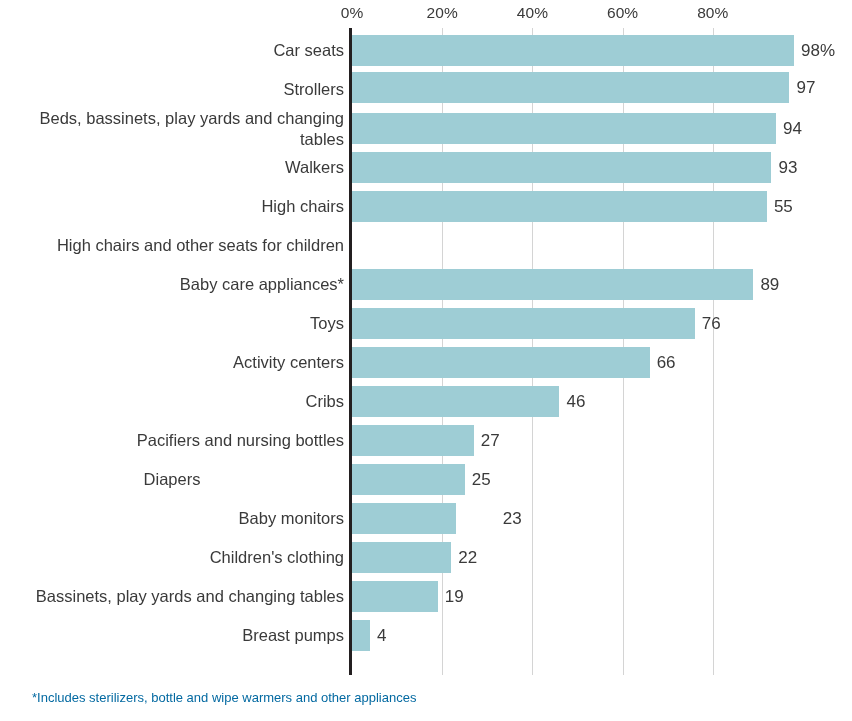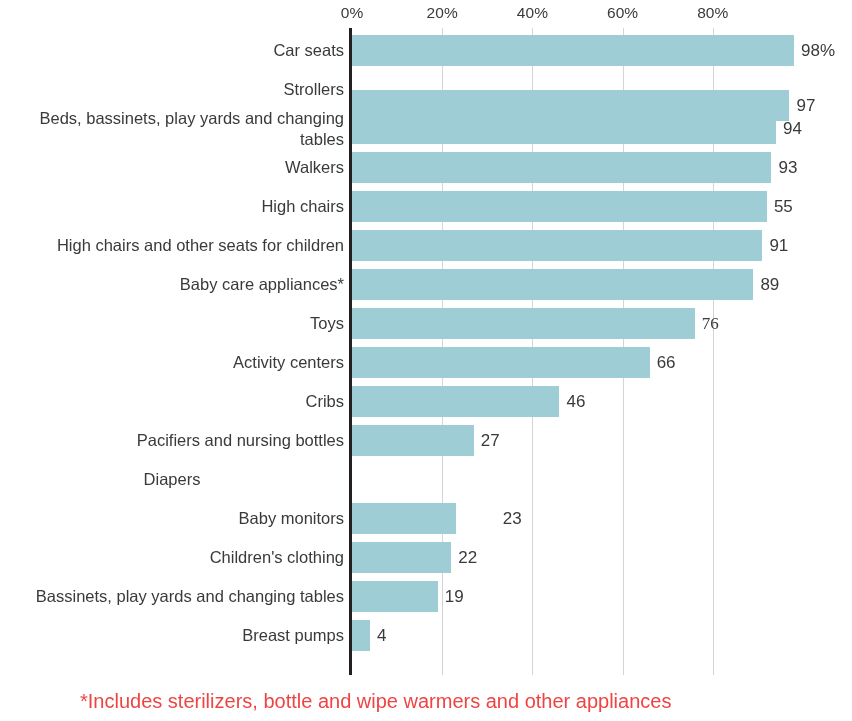--- a/index.html
+++ b/index.html
@@ -119,24 +119,23 @@
   }
   .cat-label span {
     display: block;
   }
 
   
   .footnote {
     position: absolute;
     left: 32px;
     top: 690px;
-    font-size: 20px;
-    color: #ef4444;
+    font-size: 13px;
+    color: #0369a1;
     white-space: nowrap;
-    margin-left: 48px;
   }
 </style>
 </head>
 <body>
 
 <div id="chart-root">
 
   <div class="axis-top">
       <div class="axis-tick-label" style="left: 352px;">0%</div>
       <div class="axis-tick-label" style="left: 442.2px;">20%</div>
@@ -202,60 +201,60 @@
         <div class="gridline" style="left: 90.2px;"></div>
         <div class="gridline" style="left: 180.4px;"></div>
         <div class="gridline" style="left: 270.6px;"></div>
         <div class="gridline" style="left: 360.8px;"></div>
       </div>
     <div class="rows">
         <div class="row" style="top: 3px;">
           <div class="bar" style="width: 441.98px; background: rgb(158, 205, 213);"></div>
           <div class="bar-value" style="left: 441.98px;">98%</div>
         </div>
-        <div class="row" style="top: 58px; padding-left: 16px;">
+        <div class="row" style="top: 40px; padding-left: 16px;">
           <div class="bar" style="width: 437.47px; background: rgb(158, 205, 213);"></div>
           <div class="bar-value" style="left: 437.47px;">97</div>
         </div>
         <div class="row" style="top: 81px;">
           <div class="bar" style="width: 423.94px; background: rgb(158, 205, 213);"></div>
           <div class="bar-value" style="left: 423.94px;">94</div>
         </div>
         <div class="row" style="top: 120px;">
           <div class="bar" style="width: 419.43px; background: rgb(158, 205, 213);"></div>
           <div class="bar-value" style="left: 419.43px;">93</div>
         </div>
         <div class="row" style="top: 159px;">
           <div class="bar" style="width: 414.92px; background: rgb(158, 205, 213);"></div>
           <div class="bar-value" style="left: 414.92px;">55</div>
         </div>
-        <div class="row" style="top: 198px;">
-          <div class="bar" style="width: 410.41px; background: rgb(158, 205, 213);"></div>
-          <div class="bar-value" style="left: 410.41px;">91</div>
-        </div>
         <div class="row" style="top: 237px;">
           <div class="bar" style="width: 401.39px; background: rgb(158, 205, 213);"></div>
           <div class="bar-value" style="left: 401.39px;">89</div>
         </div>
-        <div class="row" style="top: 276px; font-family: Liberation Serif, serif;">
+        <div class="row" style="top: 276px;">
           <div class="bar" style="width: 342.76px; background: rgb(158, 205, 213);"></div>
           <div class="bar-value" style="left: 342.76px;">76</div>
         </div>
         <div class="row" style="top: 315px;">
           <div class="bar" style="width: 297.66px; background: rgb(158, 205, 213);"></div>
           <div class="bar-value" style="left: 297.66px;">66</div>
         </div>
         <div class="row" style="top: 354px;">
           <div class="bar" style="width: 207.46px; background: rgb(158, 205, 213);"></div>
           <div class="bar-value" style="left: 207.46px;">46</div>
         </div>
         <div class="row" style="top: 393px; padding-left: 13px;">
           <div class="bar" style="width: 121.77px; background: rgb(158, 205, 213);"></div>
           <div class="bar-value" style="left: 121.77px;">27</div>
         </div>
+        <div class="row" style="top: 432px;">
+          <div class="bar" style="width: 112.75px; background: rgb(158, 205, 213);"></div>
+          <div class="bar-value" style="left: 112.75px;">25</div>
+        </div>
         <div class="row" style="top: 471px;">
           <div class="bar" style="width: 103.73px; background: rgb(158, 205, 213);"></div>
           <div class="bar-value" style="left: 103.73px; margin-left: 40px;">23</div>
         </div>
         <div class="row" style="top: 510px;">
           <div class="bar" style="width: 99.22px; background: rgb(158, 205, 213);"></div>
           <div class="bar-value" style="left: 99.22px;">22</div>
         </div>
         <div class="row" style="top: 549px;">
           <div class="bar" style="width: 85.69px; background: rgb(158, 205, 213);"></div>

